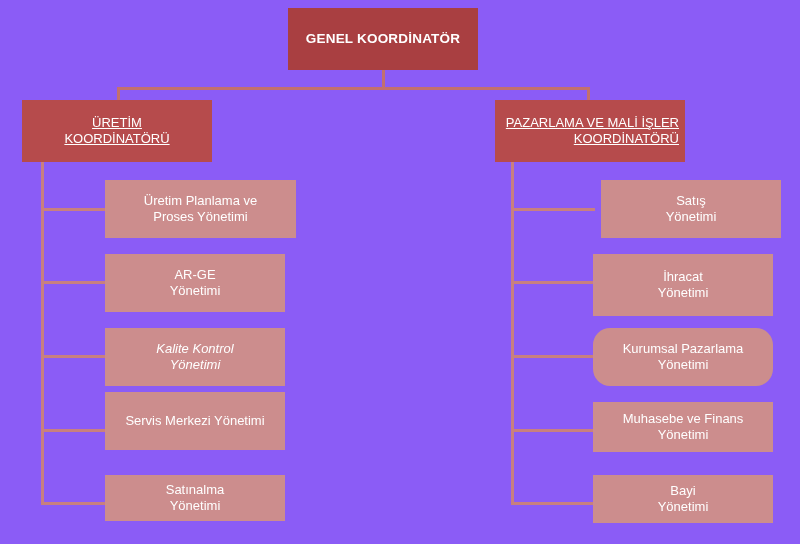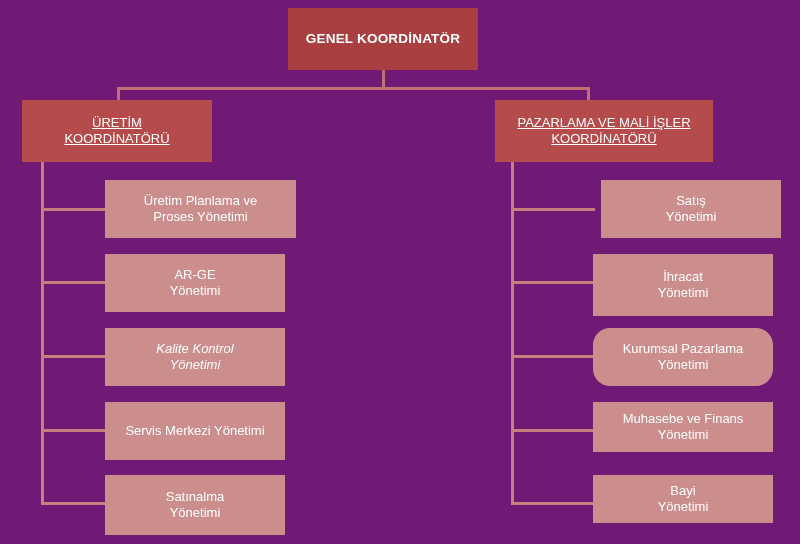--- a/index.html
+++ b/index.html
@@ -4,21 +4,21 @@
 <style>
   html, body {
     margin: 0;
     padding: 0;
     background: #ffffff;
   }
   #chart-root {
     position: relative;
     width: 800px;
     height: 544px;
-    background: #701a75;
+    background: #8b5cf6;
     font-family: "Liberation Sans", sans-serif;
     overflow: hidden;
   }
 
   
   .node {
     position: absolute;
     box-sizing: border-box;
     display: flex;
     align-items: center;
@@ -94,29 +94,29 @@
 Proses Yönetimi</span>
   </div>
   <div class="node node-l2" style="left:105px; top:254px; width:180px; height:58px;">
     <span class="node-label">AR-GE
 Yönetimi</span>
   </div>
   <div class="node node-l2" style="left:105px; top:328px; width:180px; height:58px;font-style:italic;">
     <span class="node-label">Kalite Kontrol
 Yönetimi</span>
   </div>
-  <div class="node node-l2" style="left:105px; top:402px; width:180px; height:58px;">
+  <div class="node node-l2" style="left:105px; top:392px; width:180px; height:58px;">
     <span class="node-label">Servis Merkezi Yönetimi</span>
   </div>
-  <div class="node node-l2" style="left:105px; top:475px; width:180px; height:60px;">
+  <div class="node node-l2" style="left:105px; top:475px; width:180px; height:46px;">
     <span class="node-label">Satınalma
 Yönetimi</span>
   </div>
 
-  <div class="node node-l1" style="left:495px; top:100px; width:218px; height:62px;">
+  <div class="node node-l1" style="left:495px; top:100px; width:190px; height:62px;text-align:right;">
     <span class="node-label">PAZARLAMA VE MALİ İŞLER
 KOORDİNATÖRÜ</span>
   </div>
 
   <div class="conn conn-trunk" style="left:511px; top:162px; width:3px; height:343px;"></div>
 
   <div class="conn conn-branch" style="left:511px; top:208px; width:84px;"></div>
   <div class="conn conn-branch" style="left:511px; top:281px; width:84px;"></div>
   <div class="conn conn-branch" style="left:511px; top:355px; width:84px;"></div>
   <div class="conn conn-branch" style="left:511px; top:429px; width:84px;"></div>

